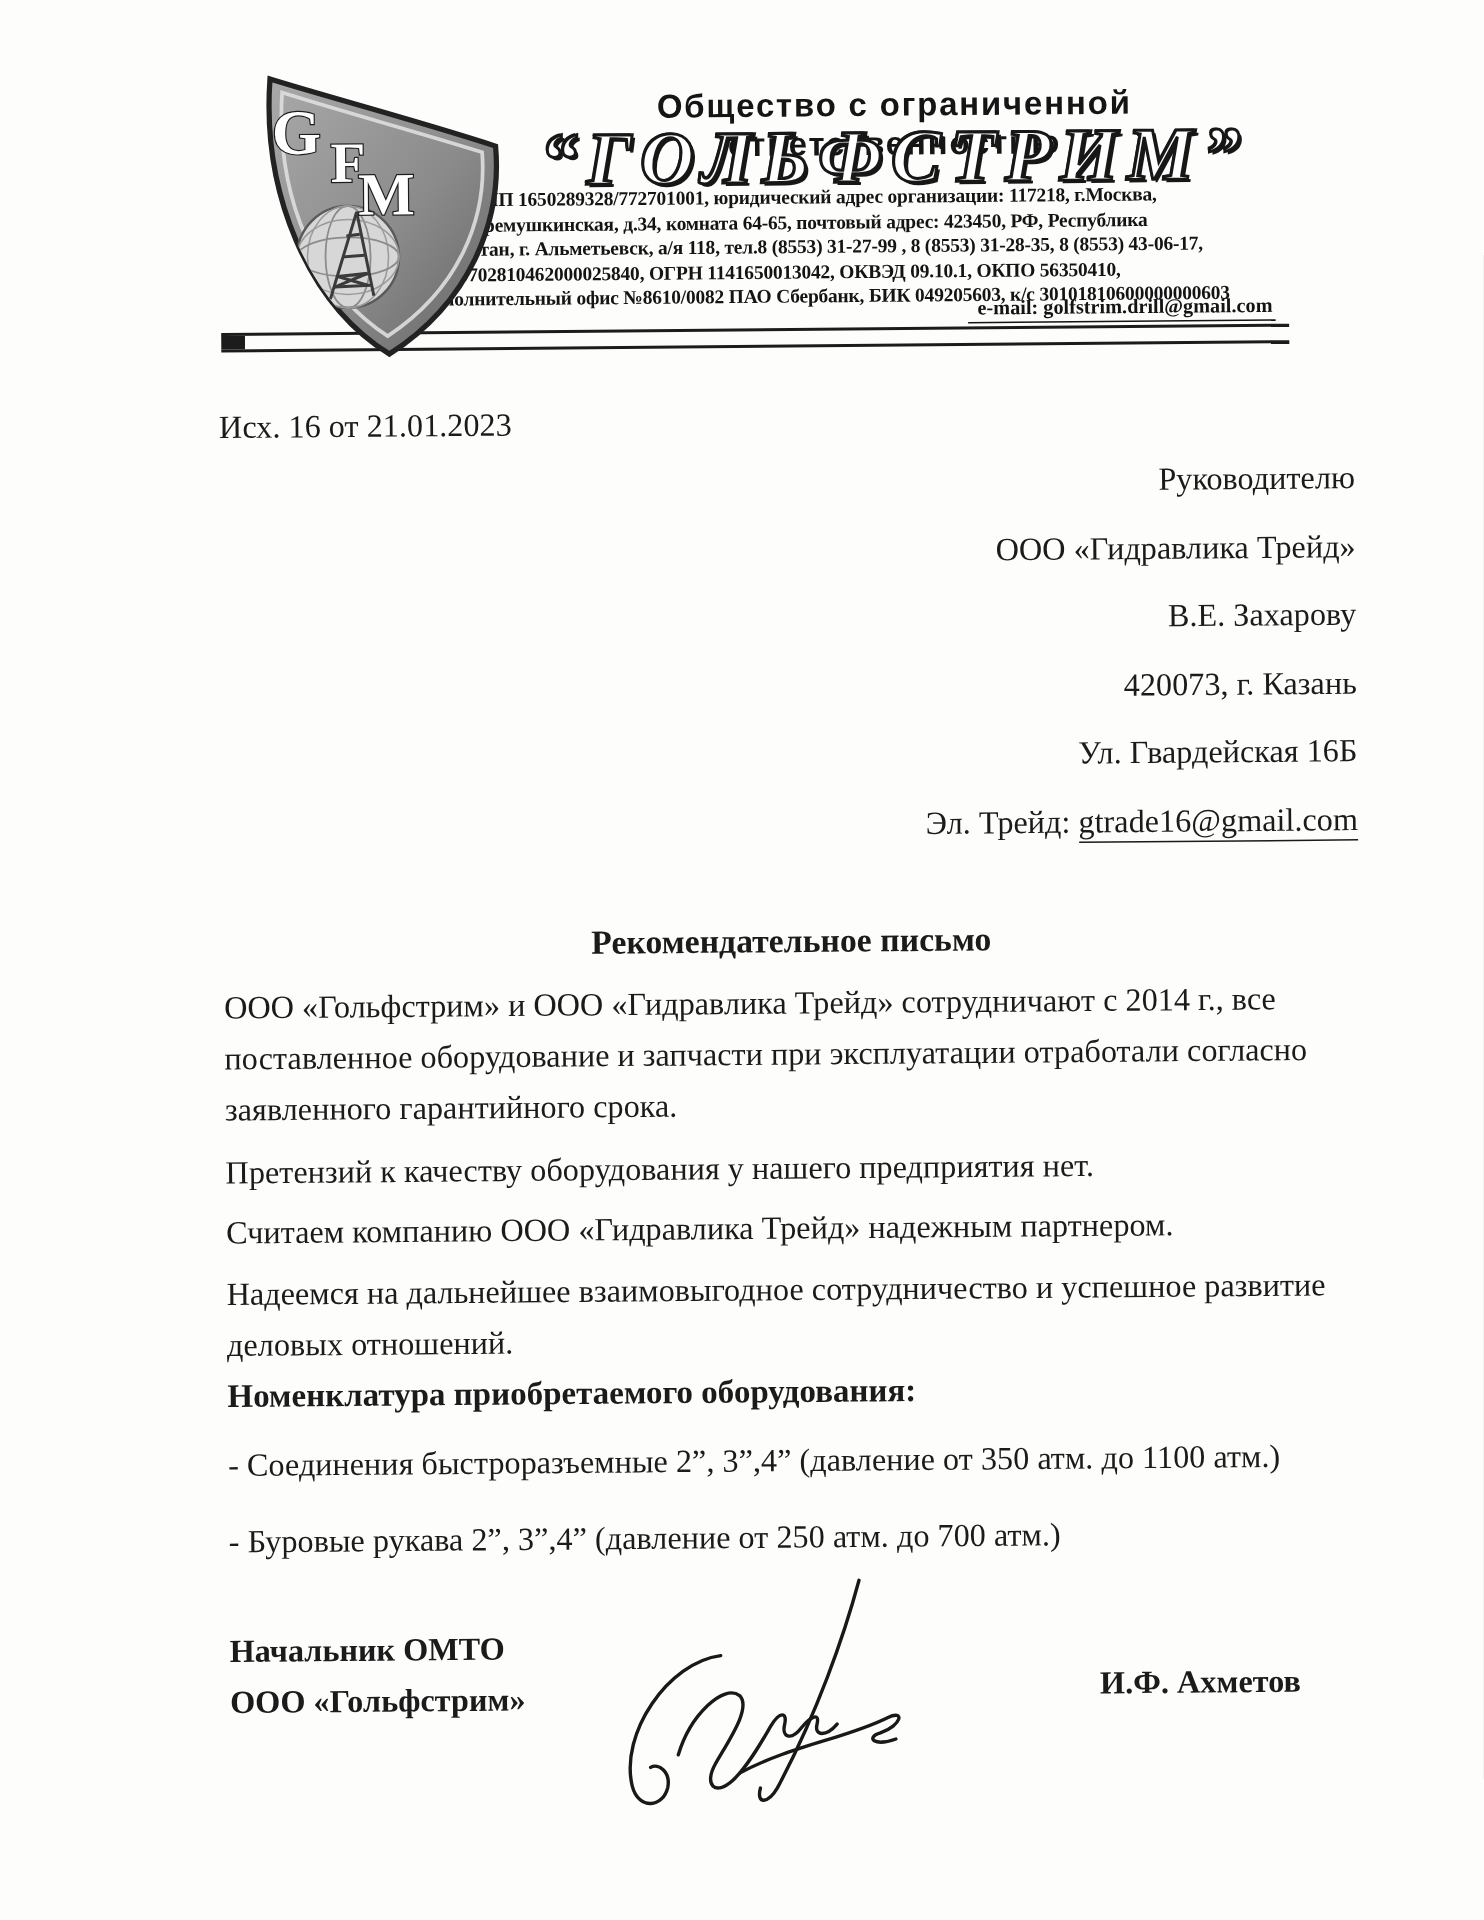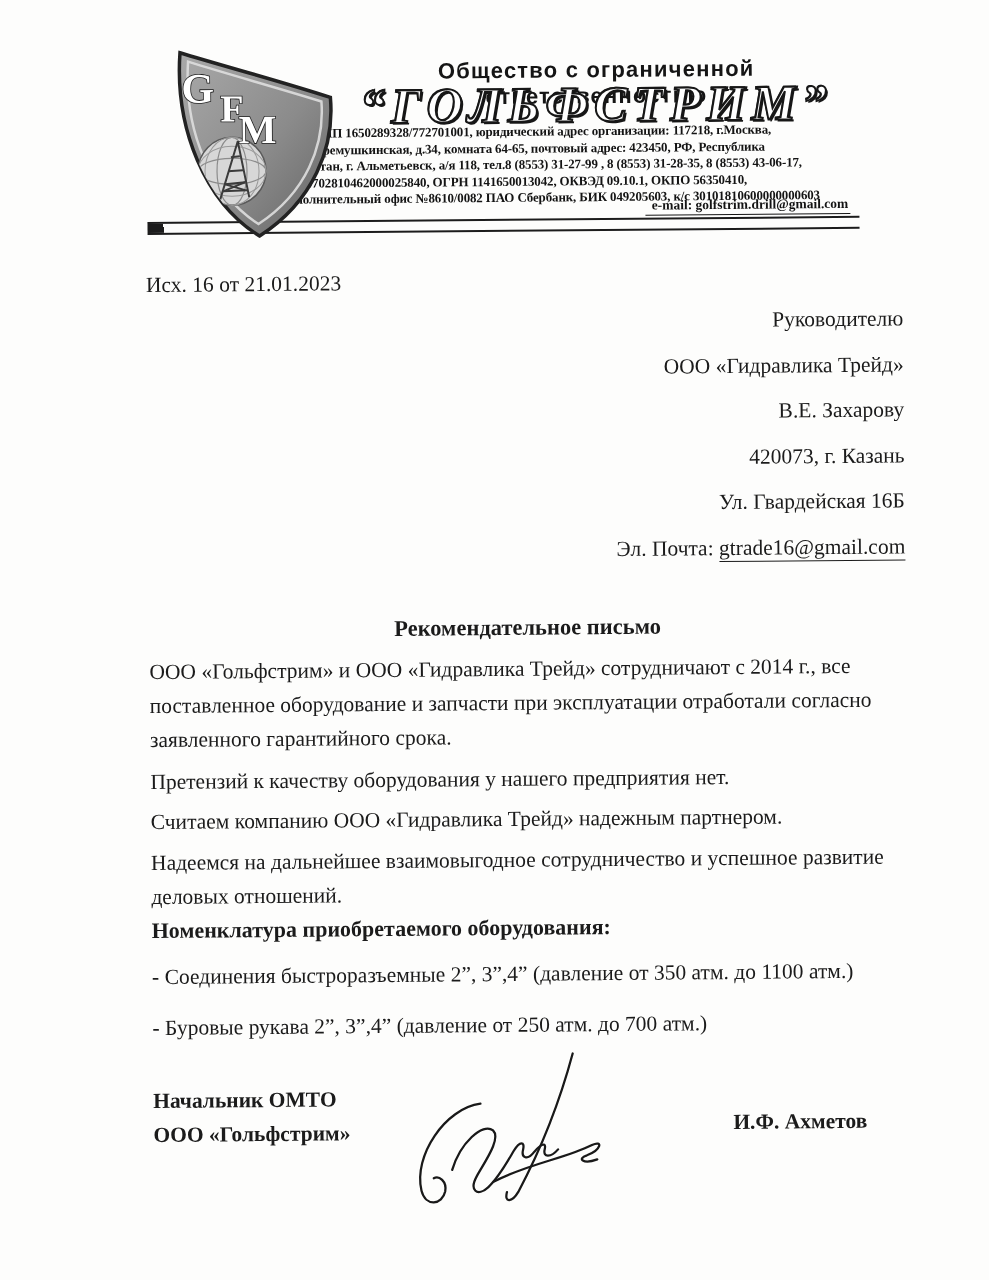--- a/index.html
+++ b/index.html
@@ -111,21 +111,21 @@
     <div class="content">
 
       <div class="blk ref">Исх. 16 от 21.01.2023</div>
 
       <div class="blk recipient">
         <div>Руководителю</div>
         <div>ООО «Гидравлика Трейд»</div>
         <div>В.Е. Захарову</div>
         <div>420073, г. Казань</div>
         <div>Ул. Гвардейская 16Б</div>
-        <div><span>Эл. Почта: </span><span class="u">gtrade16@gmail.com</span></div>
+        <div><span>Эл. Трейд: </span><span class="u">gtrade16@gmail.com</span></div>
       </div>
 
       <h1 class="blk title">Рекомендательное письмо</h1>
 
       <p class="blk para p1">ООО «Гольфстрим» и ООО «Гидравлика Трейд» сотрудничают с 2014 г., все
 поставленное оборудование и запчасти при эксплуатации отработали согласно
 заявленного гарантийного срока.</p>
       <p class="blk para p2">Претензий к качеству оборудования у нашего предприятия нет.</p>
       <p class="blk para p3">Считаем компанию ООО «Гидравлика Трейд» надежным партнером.</p>
       <p class="blk para p4">Надеемся на дальнейшее взаимовыгодное сотрудничество и успешное развитие

